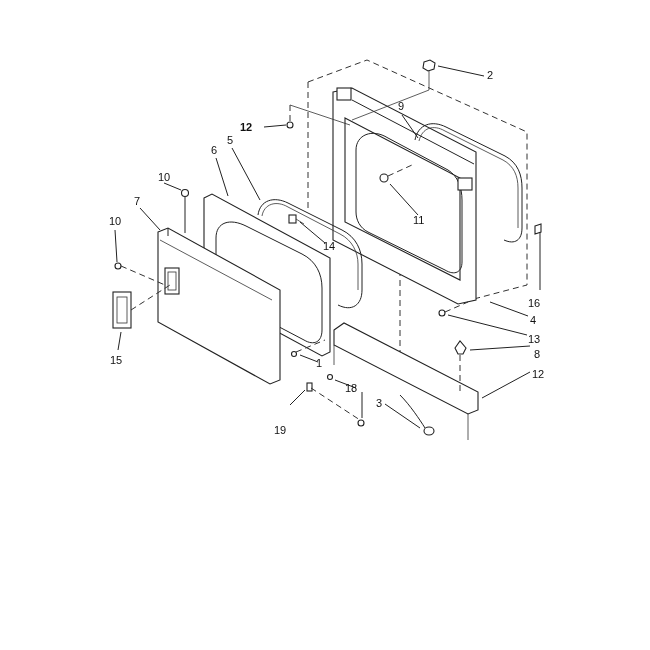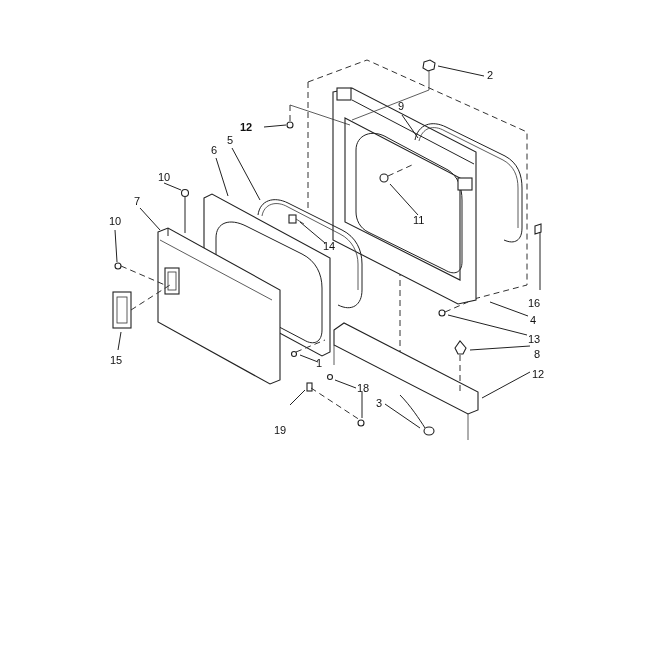--- a/index.html
+++ b/index.html
@@ -134,15 +134,15 @@
   <span class="lbl" style="left:398px;top:101px;">9</span>
   <span class="lbl" style="left:158px;top:172px;">10</span>
   <span class="lbl" style="left:109px;top:216px;">10</span>
   <span class="lbl" style="left:413px;top:215px;">11</span>
   <span class="lbl" style="left:240px;top:122px;font-weight:bold;">12</span>
   <span class="lbl" style="left:528px;top:334px;">13</span>
   <span class="lbl" style="left:323px;top:241px;">14</span>
   <span class="lbl" style="left:110px;top:355px;">15</span>
   <span class="lbl" style="left:528px;top:298px;">16</span>
   <span class="lbl" style="left:532px;top:369px;">12</span>
-  <span class="lbl" style="left:357px;top:383px;">18</span>
+  <span class="lbl" style="left:345px;top:383px;">18</span>
   <span class="lbl" style="left:274px;top:425px;">19</span>
 </div>
 
 </body></html>

